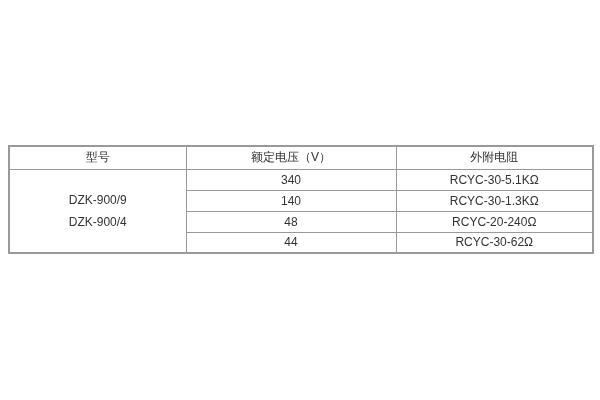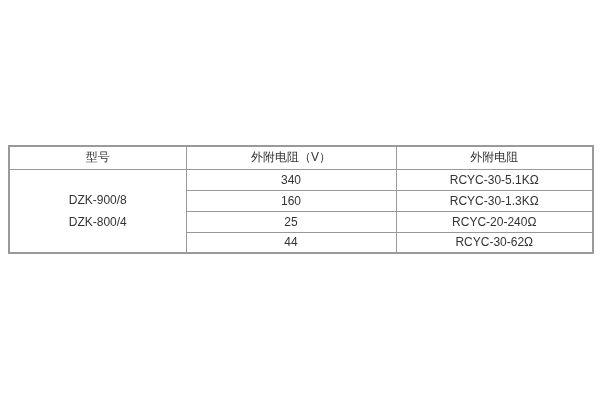--- a/index.html
+++ b/index.html
@@ -51,39 +51,39 @@
 
 <table class="spec-table">
   <colgroup>
     <col class="col-model">
     <col class="col-voltage">
     <col class="col-resistance">
   </colgroup>
   <thead>
     <tr class="header-row">
       <th>型号</th>
-      <th>外附电阻（V）</th>
+      <th>额定电压（V）</th>
       <th>外附电阻</th>
     </tr>
   </thead>
   <tbody>
     <tr class="data-row">
       <td rowspan="4" class="model-cell">
-        <div>DZK-900/8</div>
-        <div>DZK-800/4</div>
+        <div>DZK-900/9</div>
+        <div>DZK-900/4</div>
       </td>
       <td>340</td>
       <td>RCYC-30-5.1KΩ</td>
     </tr>
     <tr class="data-row">
-      <td>160</td>
+      <td>140</td>
       <td>RCYC-30-1.3KΩ</td>
     </tr>
     <tr class="data-row">
-      <td>25</td>
+      <td>48</td>
       <td>RCYC-20-240Ω</td>
     </tr>
     <tr class="data-row">
       <td>44</td>
       <td>RCYC-30-62Ω</td>
     </tr>
   </tbody>
 </table>
 
 </body></html>

